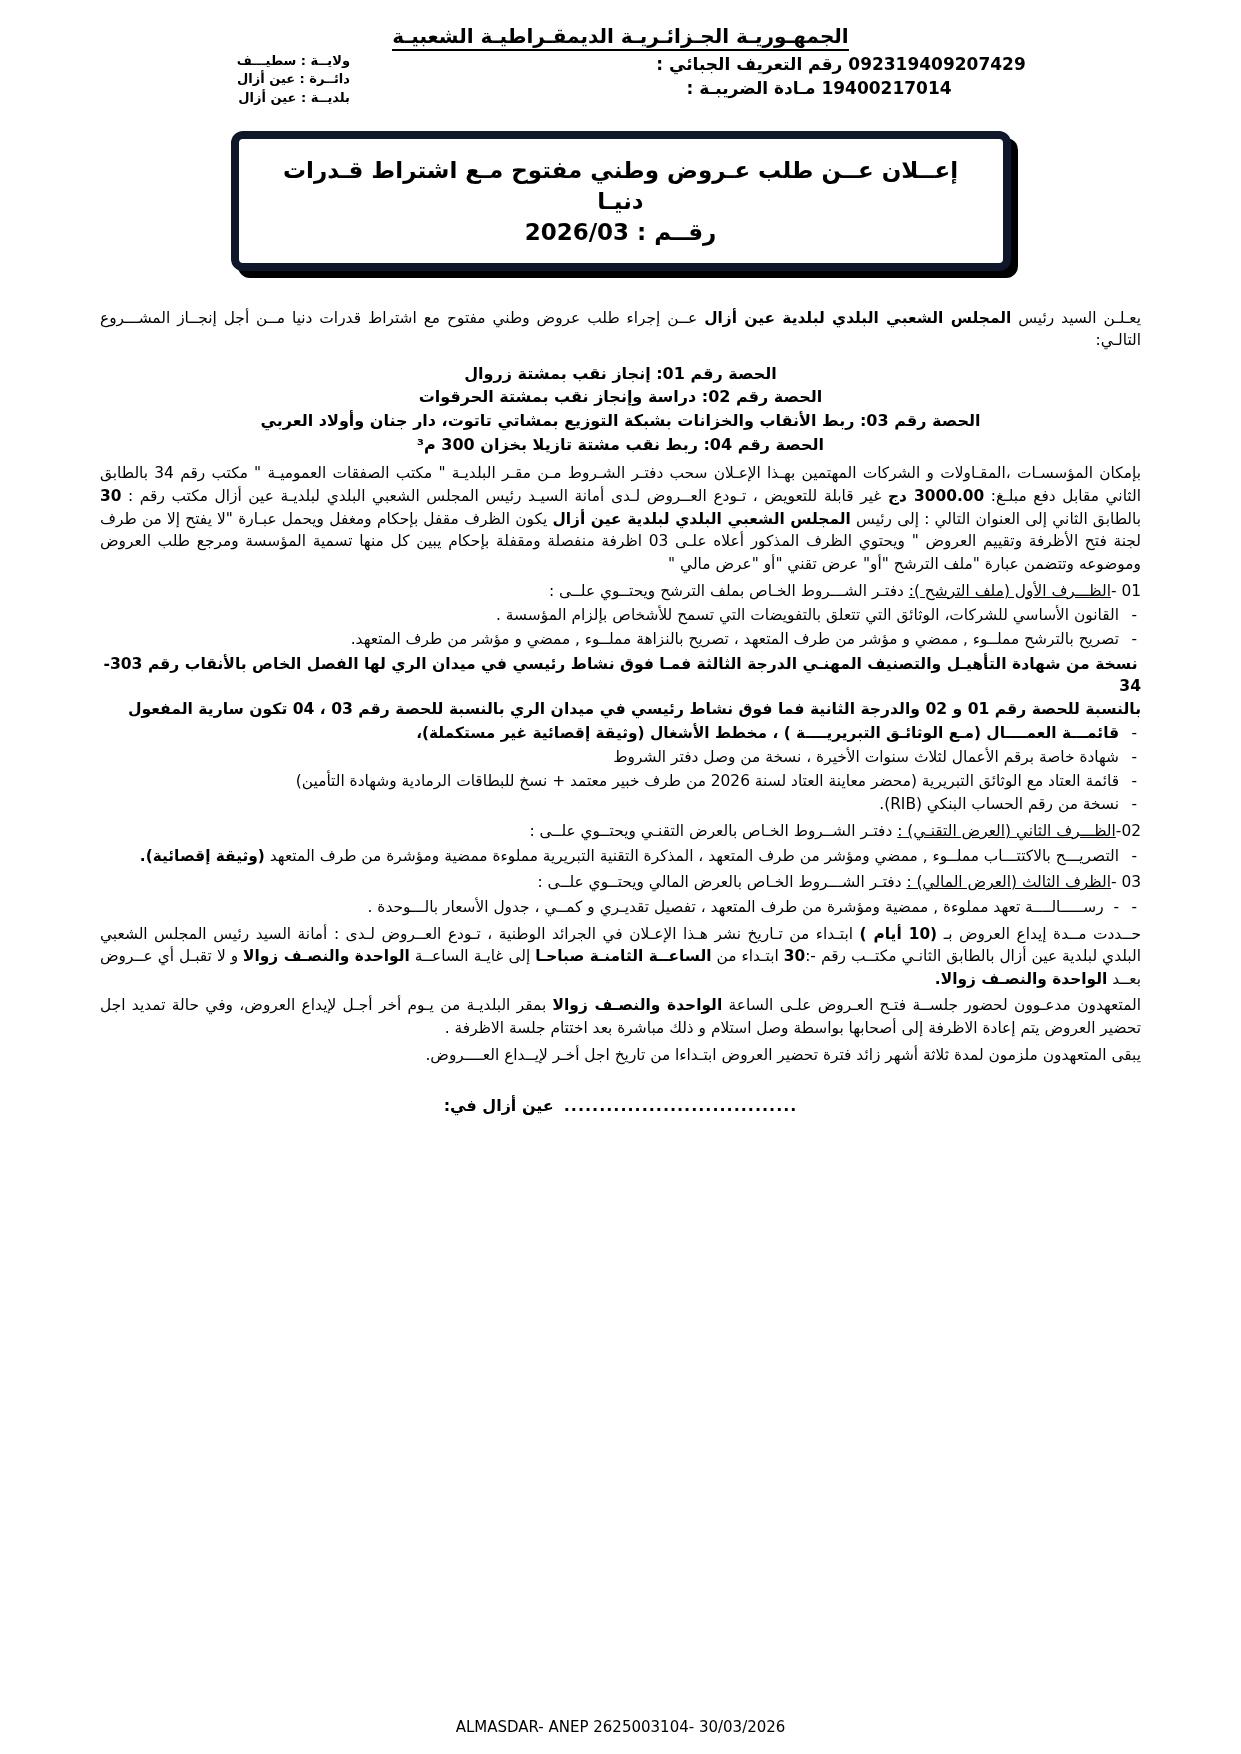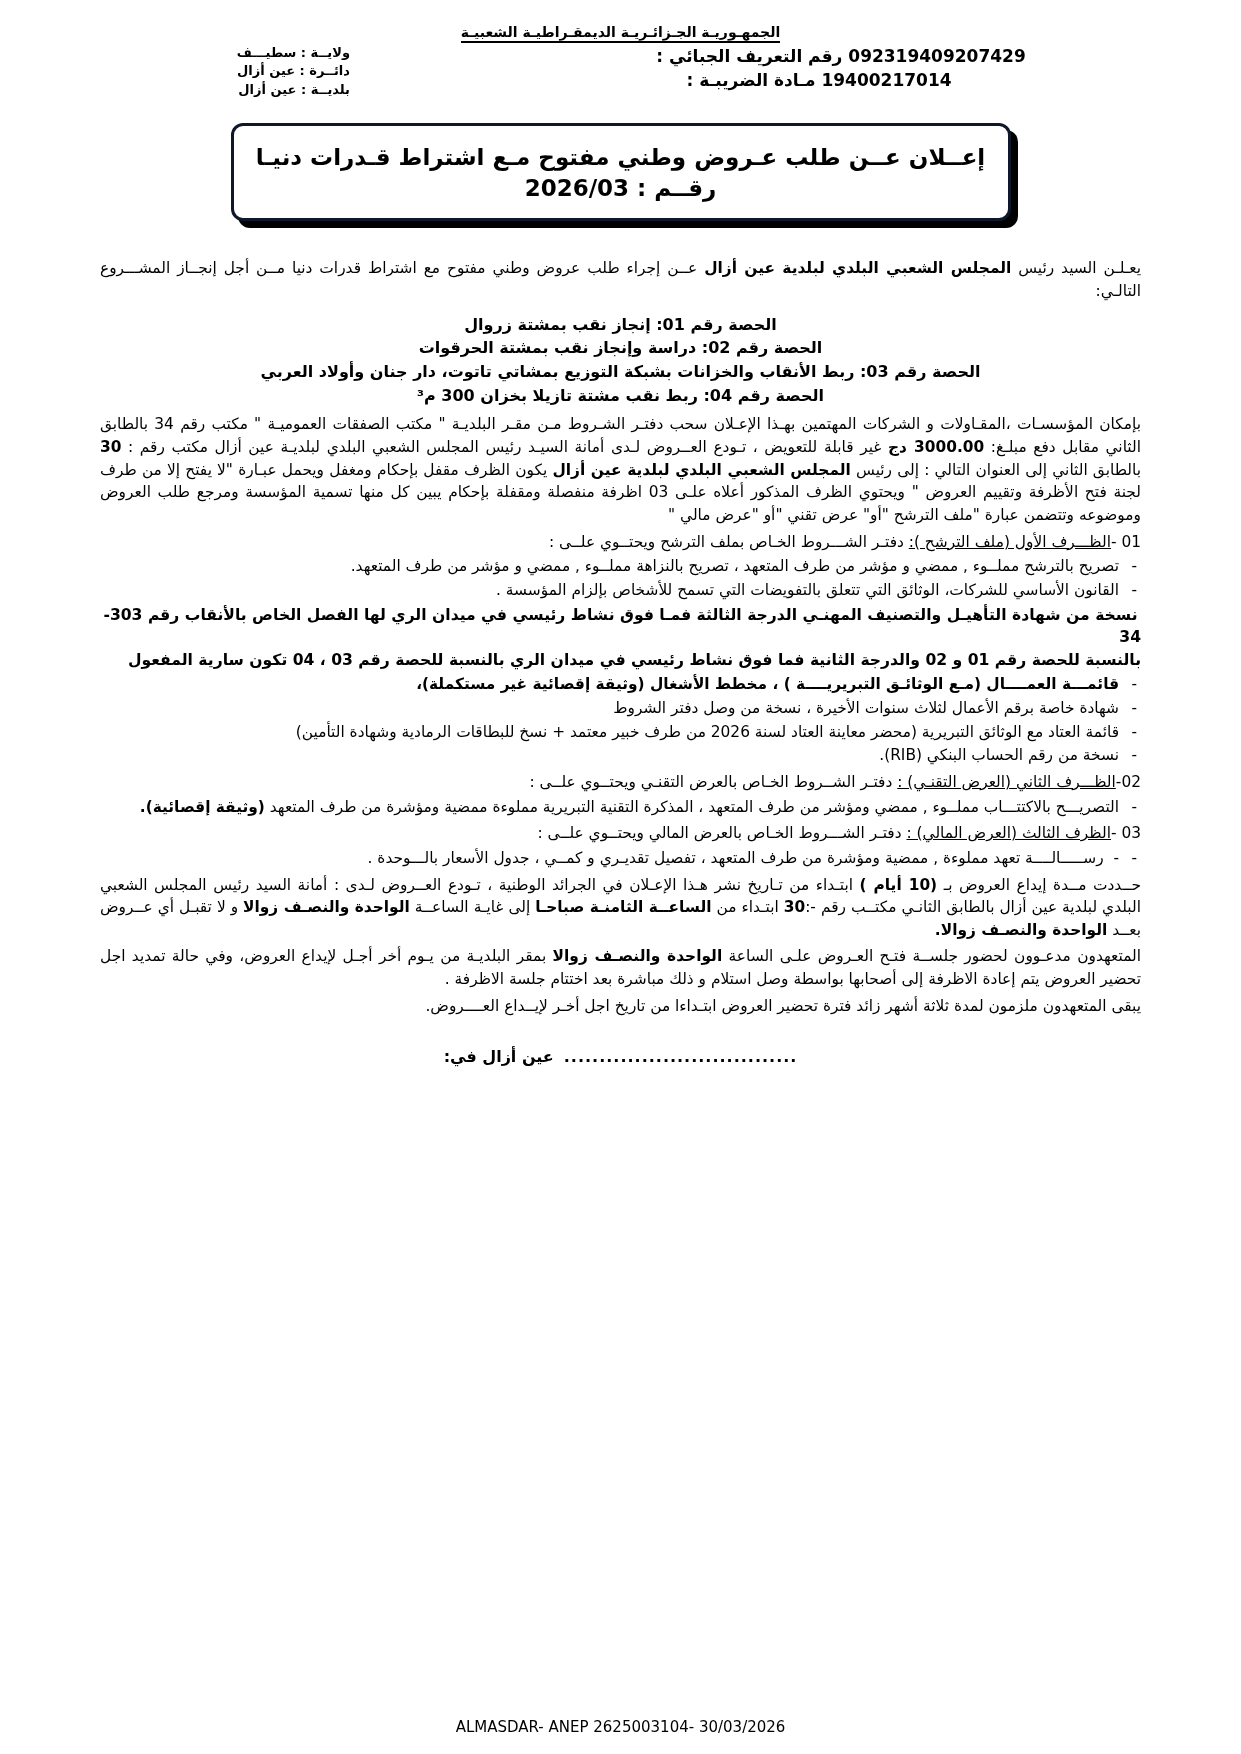--- a/index.html
+++ b/index.html
@@ -18,21 +18,21 @@
     width: 1241px;
     height: 1754px;
     padding: 18px 100px 0 100px;
     position: relative;
   }
 
   
   .hdr-national {
     text-align: center;
     font-weight: bold;
-    font-size: 14px;
+    font-size: 20px;
     letter-spacing: 0.2px;
     margin: 6px 0 4px 0;
   }
   .hdr-national span { border-bottom: 2px solid #000; padding-bottom: 1px; }
 
   .hdr-row {
     display: flex;
     flex-direction: row;
     justify-content: space-between;
     align-items: flex-start;
@@ -68,21 +68,21 @@
     position: absolute;
     top: 7px;
     right: -7px;
     left: 7px;
     bottom: -7px;
     background: #000;
     border-radius: 12px;
   }
   .title-box {
     position: relative;
-    border: 3px solid #0f172a;
+    border: 8px solid #0f172a;
     border-radius: 12px;
     background: #fff;
     padding: 16px 20px 14px 20px;
     text-align: center;
   }
   .title-line1 {
     font-weight: bold;
     font-size: 23px;
     letter-spacing: 0.4px;
     line-height: 1.35;
@@ -245,22 +245,22 @@
       <b>المجلس الشعبي البلدي لبلدية عين أزال</b>
       <span>يكون الظرف مقفل بإحكام ومغفل ويحمل عبـارة "لا يفتح إلا من طرف لجنة فتح الأظرفة وتقييم العروض " ويحتوي الظرف المذكور أعلاه  علـى 03 اظرفة منفصلة ومقفلة بإحكام يبين كل منها تسمية المؤسسة ومرجع طلب العروض وموضوعه وتتضمن عبارة "ملف الترشح "أو" عرض تقني "أو "عرض مالي "</span>
     </div>
 
     <div class="sec-head">
       <span>01 -</span><span class="ul">الظـــرف الأول (ملف الترشح ):</span>
       <span>دفتـر الشـــروط الخـاص بملف الترشح ويحتــوي علــى :</span>
     </div>
 
     <ul class="dashlist">
+      <li>القانون الأساسي للشركات، الوثائق  التي تتعلق  بالتفويضات التي تسمح للأشخاص بإلزام المؤسسة .</li>
       <li>تصريح بالترشح مملــوء , ممضي و مؤشر من طرف المتعهد ، تصريح بالنزاهة مملــوء , ممضي و مؤشر من طرف المتعهد.</li>
-      <li>القانون الأساسي للشركات، الوثائق  التي تتعلق  بالتفويضات التي تسمح للأشخاص بإلزام المؤسسة .</li>
     </ul>
 
     <div class="bold-block">
       <div class="indent-c">نسخة من شهادة التأهيـل والتصنيف المهنـي الدرجة الثالثة  فمـا فوق نشاط رئيسي في ميدان الري لها الفصل الخاص بالأنقاب رقم 303-34</div>
       <div class="indent-c">بالنسبة للحصة رقم 01 و 02  والدرجة الثانية  فما فوق نشاط رئيسي في ميدان الري بالنسبة للحصة رقم 03 ، 04  تكون سارية المفعول</div>
     </div>
 
     <ul class="dashlist">
       <li><b>قائمـــة العمــــال (مـع الوثائـق التبريريــــة ) ، مخطط الأشغال (وثيقة إقصائية غير مستكملة)،</b></li>
       <li class="center-ish">شهادة خاصة برقم الأعمال  لثلاث  سنوات الأخيرة ، نسخة من وصل دفتر الشروط</li>

